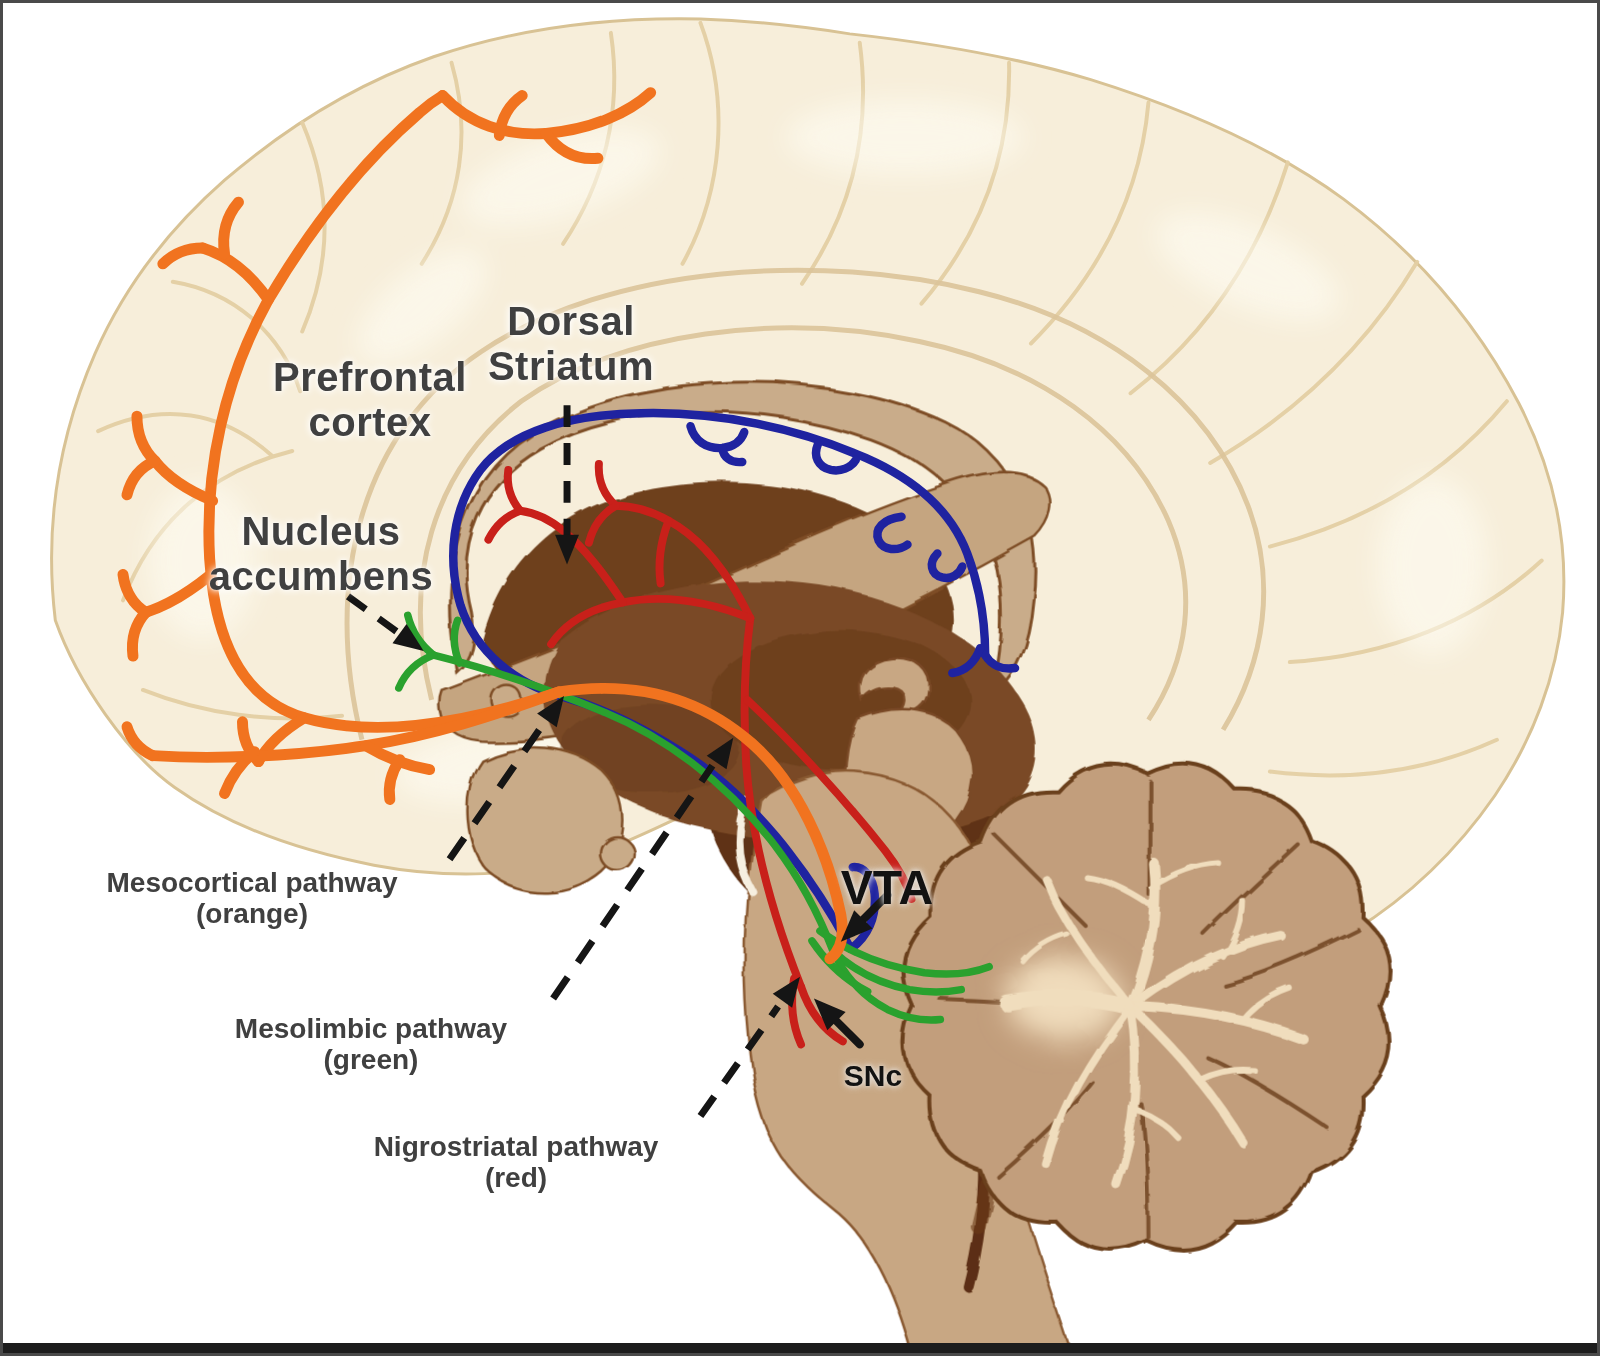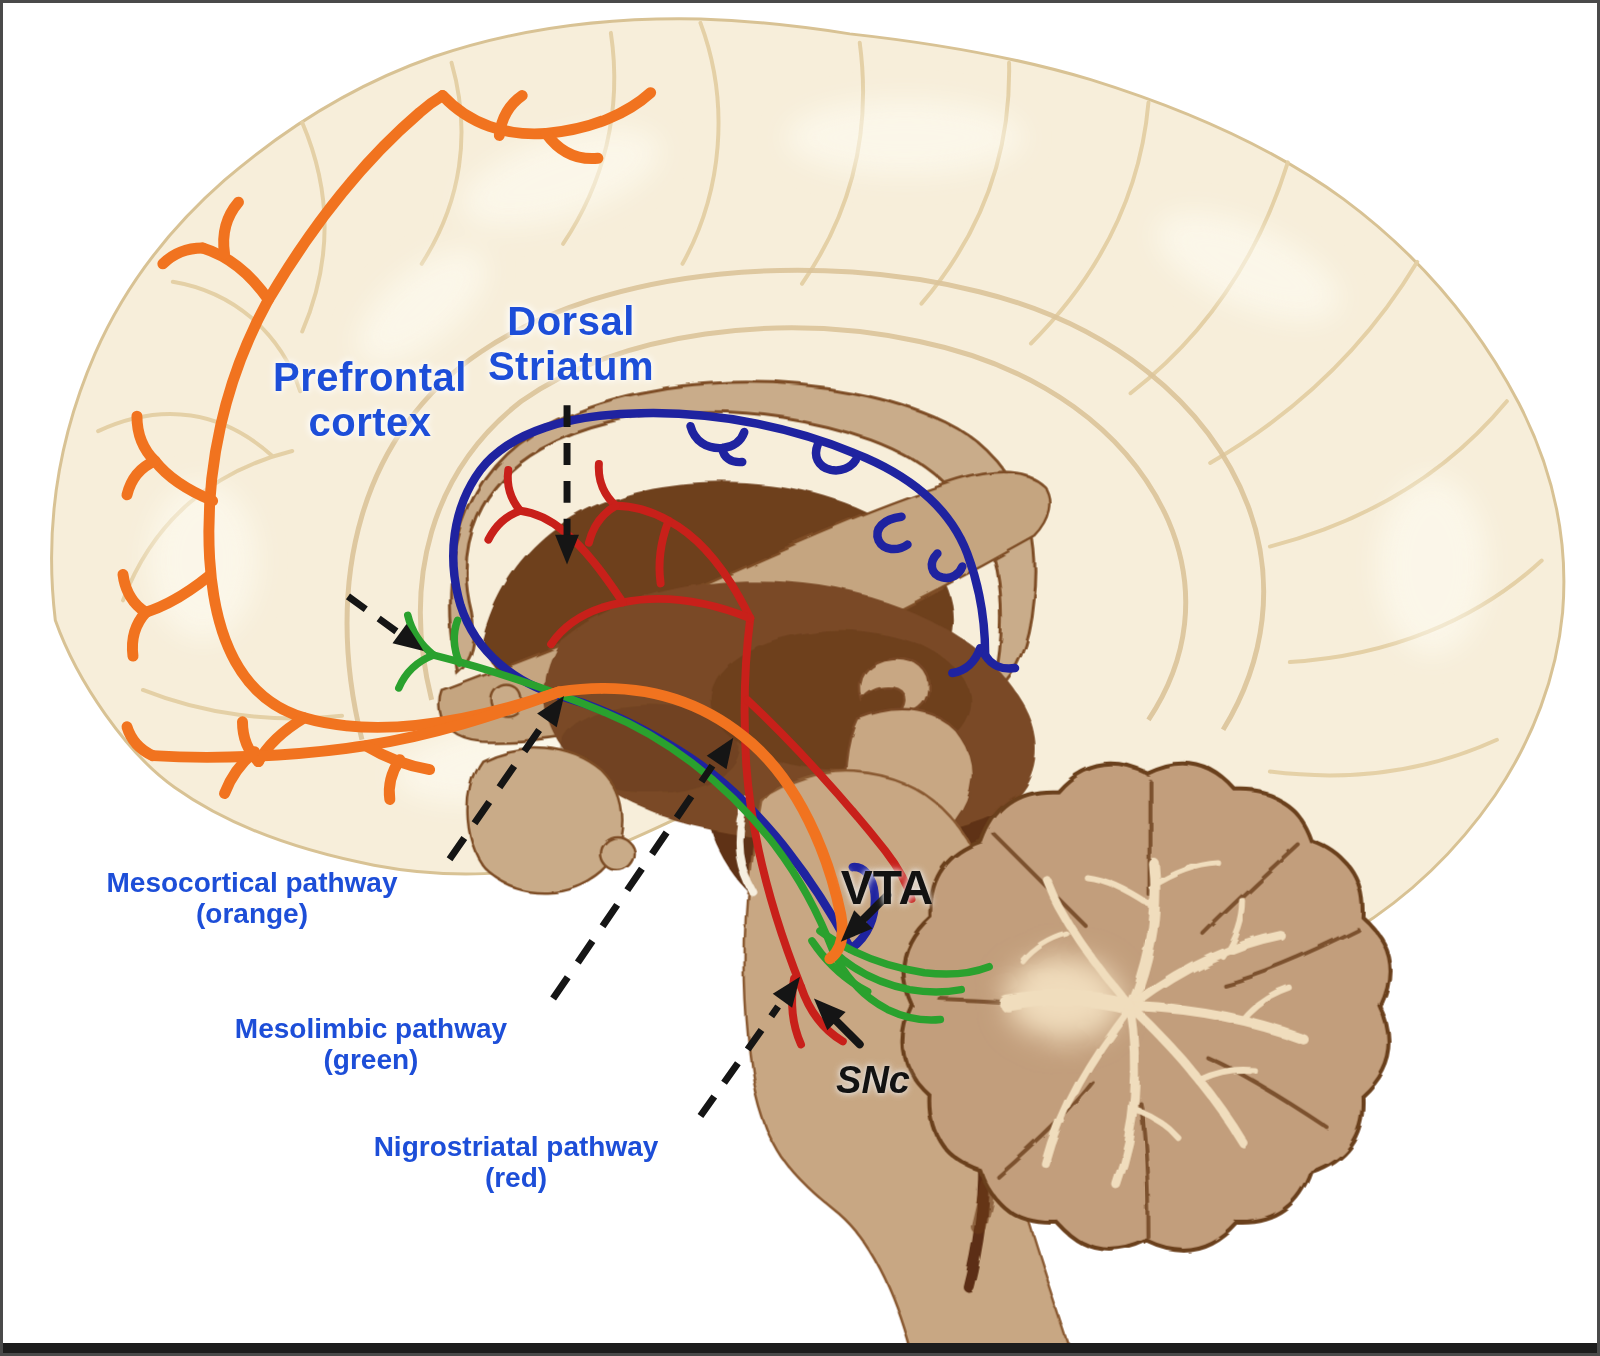--- a/index.html
+++ b/index.html
@@ -10,30 +10,30 @@
     box-sizing:border-box;
     border:3px solid #4a4a4a;
     overflow:hidden;
     font-family:"Liberation Sans", sans-serif;
   }
   #art{position:absolute;left:0;top:0;width:100%;height:100%;}
   .lbl{
     position:absolute;
     transform:translateX(-50%);
     text-align:center;
-    color:#1d4ed8;
+    color:#404040;
     line-height:1.12;
     white-space:nowrap;
     text-shadow:0 0 6px rgba(255,255,255,.95),0 0 10px rgba(255,255,255,.85),0 0 2px rgba(255,255,255,.9);
   }
   .region{font-size:40px;font-weight:bold;letter-spacing:.5px;}
   .legend{font-size:28px;font-weight:bold;}
   .nucleus{font-size:48px;font-weight:bold;color:#121212;
     text-shadow:0 0 5px rgba(235,235,235,.95),0 0 8px rgba(235,235,235,.8);}
-  .snc-size{font-size:38px;font-style:italic;}
+  .snc-size{font-size:30px;}
   #prefrontal{left:333px;top:352px;margin-left:34px;}
   #dorsal{left:568px;top:296px;}
   #accumbens{left:318px;top:506px;}
   #mesocortical{left:249px;top:864px;}
   #mesolimbic{left:368px;top:1010px;}
   #nigrostriatal{left:513px;top:1128px;}
   #vta{left:884px;top:858px;}
   #snc{left:870px;top:1056px;}
   #bottom-band{position:absolute;left:0;bottom:0;width:100%;height:10px;background:#1d1d1d;}
 </style>
@@ -295,20 +295,24 @@
   <div id="prefrontal" class="lbl region">
     <div>Prefrontal</div>
     <div>cortex</div>
   </div>
 
   <div id="dorsal" class="lbl region">
     <div>Dorsal</div>
     <div>Striatum</div>
   </div>
 
+  <div id="accumbens" class="lbl region">
+    <div>Nucleus</div>
+    <div>accumbens</div>
+  </div>
 
   <div id="mesocortical" class="lbl legend">
     <div>Mesocortical pathway</div>
     <div>(orange)</div>
   </div>
 
   <div id="mesolimbic" class="lbl legend">
     <div>Mesolimbic pathway</div>
     <div>(green)</div>
   </div>

